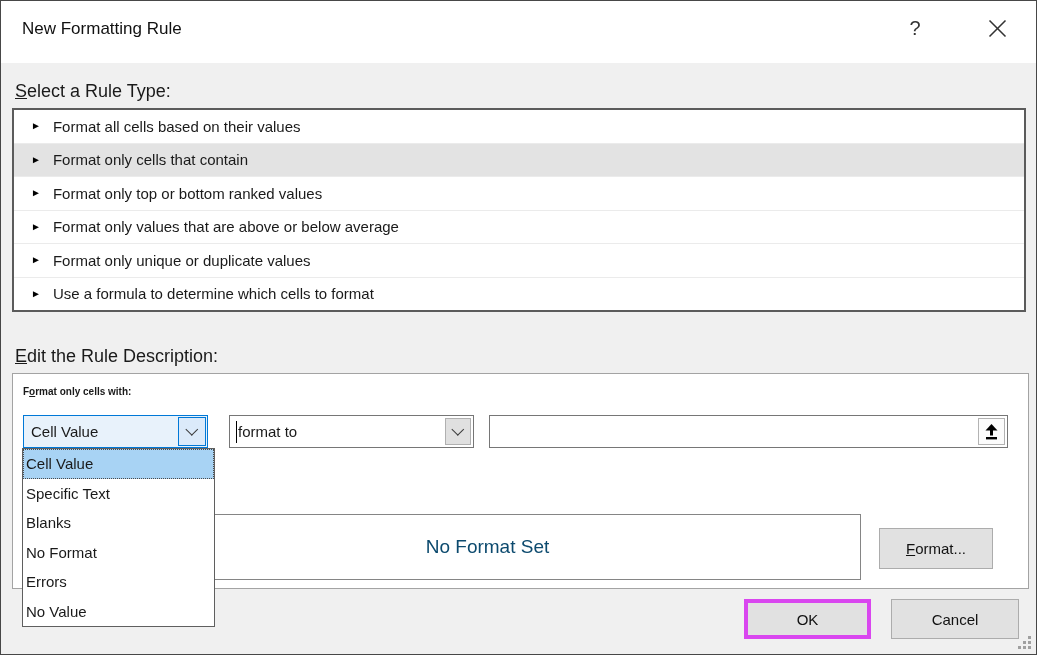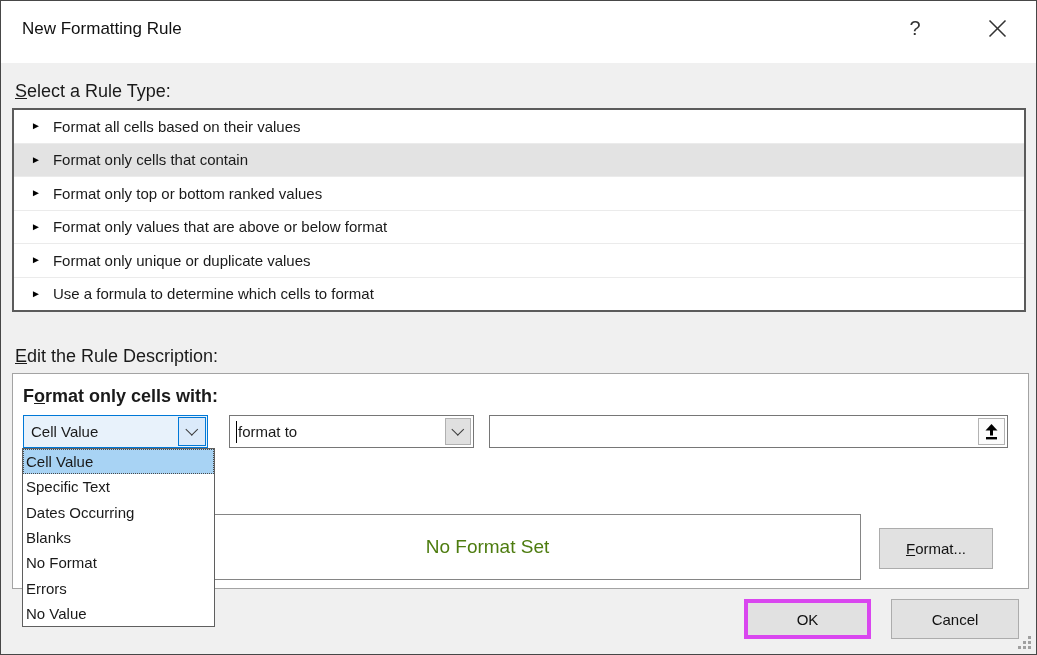--- a/index.html
+++ b/index.html
@@ -30,21 +30,21 @@
   }
   .rule-item{
     flex:1;display:flex;align-items:center;gap:12px;
     padding-left:17px;background:#fff;
   }
   .rule-item + .rule-item{border-top:1px solid #ebebeb;}
   .rule-item.selected{background:#e3e3e3;}
   .bullet{font-size:10px;line-height:1;color:#000;}
   
   .desc-panel{position:absolute;left:11px;top:372px;width:1017px;height:216px;background:#fff;border:1px solid #a3a3a3;}
-  .fmt-heading{position:absolute;left:22px;top:385px;font-weight:bold;font-size:18px;}
+  .fmt-heading{position:absolute;left:22px;top:385px;font-weight:bold;font-size:10px;}
   
   .combo{position:absolute;top:414px;height:33px;background:#fff;border:1px solid #767676;}
   .combo-text{position:absolute;left:7px;top:0;height:31px;line-height:31px;white-space:nowrap;}
   .combo-btn{position:absolute;top:2px;bottom:2px;right:2px;width:26px;background:#e0e0e0;border:1px solid #b0b0b0;display:flex;align-items:center;justify-content:center;}
   .chev{width:9px;height:9px;border-left:1.6px solid #3b3b3b;border-bottom:1.6px solid #3b3b3b;transform:rotate(-45deg) translate(1px,-2px);}
   .combo-field{left:22px;width:185px;background:#e8f2fb;border:1px solid #0078d7;}
   .combo-field .combo-btn{top:1px;bottom:1px;right:1px;width:28px;background:#dbeafa;border:1px solid #0078d7;}
   .combo-op{left:228px;width:245px;}
   .caret{position:absolute;left:6px;top:5px;width:1px;height:22px;background:#000;}
   
@@ -57,21 +57,21 @@
     background:#fff;border:1px solid #5f5f5f;z-index:20;
     display:flex;flex-direction:column;
   }
   .dd-item{flex:1;display:flex;align-items:center;padding-left:3px;background:#fff;white-space:nowrap;}
   .dd-item.selected{background:#a8d3f4;outline:1px dotted #4a4a4a;outline-offset:-1px;}
   
   .preview-box{
     position:absolute;left:113px;top:513px;width:747px;height:66px;
     background:#fff;border:1px solid #858585;
     display:flex;align-items:center;justify-content:center;
-    font-size:19px;color:#4d7c0f;z-index:5;
+    font-size:19px;color:#0c4a6e;z-index:5;
   }
   
   .btn{position:absolute;background:#e1e1e1;border:1px solid #acacac;display:flex;align-items:center;justify-content:center;font-size:15px;color:#111;cursor:default;}
   .format-btn{left:878px;top:527px;width:114px;height:41px;z-index:5;}
   .ok-btn{left:743px;top:598px;width:127px;height:40px;border:4px solid #d946ef;}
   .cancel-btn{left:890px;top:598px;width:128px;height:40px;}
   
   .grip{position:absolute;right:5px;bottom:5px;width:3px;height:3px;background:#a0a0a0;
         box-shadow:-5px 0 #a0a0a0,-10px 0 #a0a0a0,0 -5px #a0a0a0,-5px -5px #a0a0a0,0 -10px #a0a0a0;}
 </style>
@@ -103,21 +103,21 @@
     <div class="rule-item selected">
       <span class="bullet">►</span>
       <span>Format only cells that contain</span>
     </div>
     <div class="rule-item">
       <span class="bullet">►</span>
       <span>Format only top or bottom ranked values</span>
     </div>
     <div class="rule-item">
       <span class="bullet">►</span>
-      <span>Format only values that are above or below format</span>
+      <span>Format only values that are above or below average</span>
     </div>
     <div class="rule-item">
       <span class="bullet">►</span>
       <span>Format only unique or duplicate values</span>
     </div>
     <div class="rule-item">
       <span class="bullet">►</span>
       <span>Use a formula to determine which cells to format</span>
     </div>
   </div>
@@ -155,23 +155,20 @@
   </div>
 
   <div class="dropdown">
     <div class="dd-item selected">
         <span>Cell Value</span>
       </div>
     <div class="dd-item">
         <span>Specific Text</span>
       </div>
     <div class="dd-item">
-        <span>Dates Occurring</span>
-      </div>
-    <div class="dd-item">
         <span>Blanks</span>
       </div>
     <div class="dd-item">
         <span>No Format</span>
       </div>
     <div class="dd-item">
         <span>Errors</span>
       </div>
     <div class="dd-item">
         <span>No Value</span>

